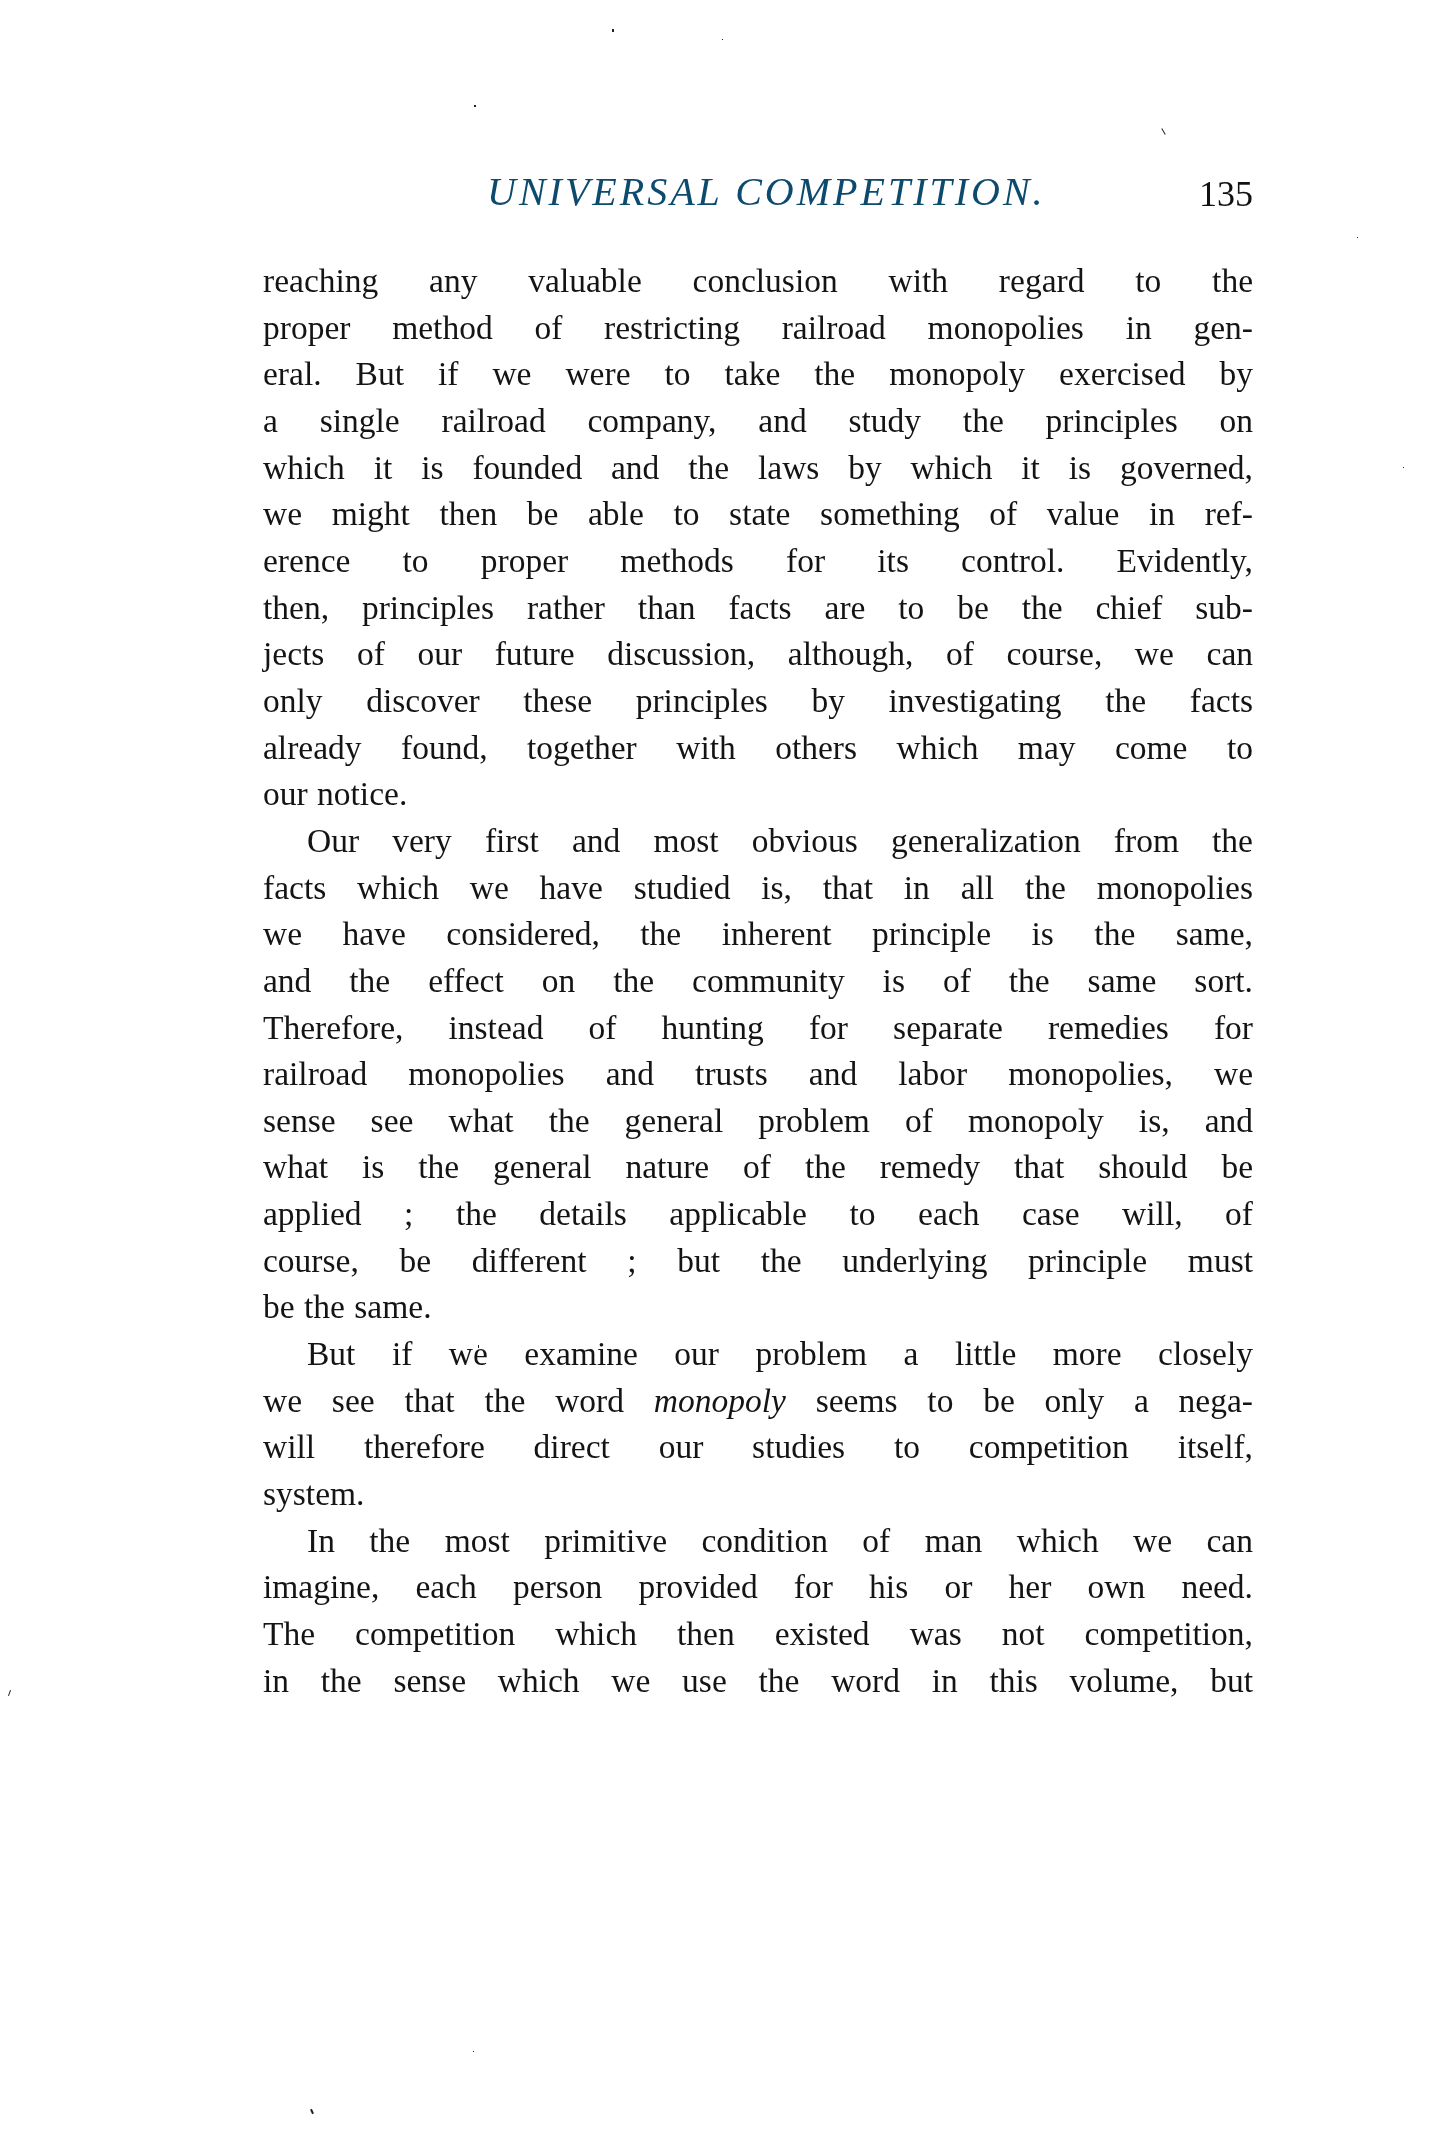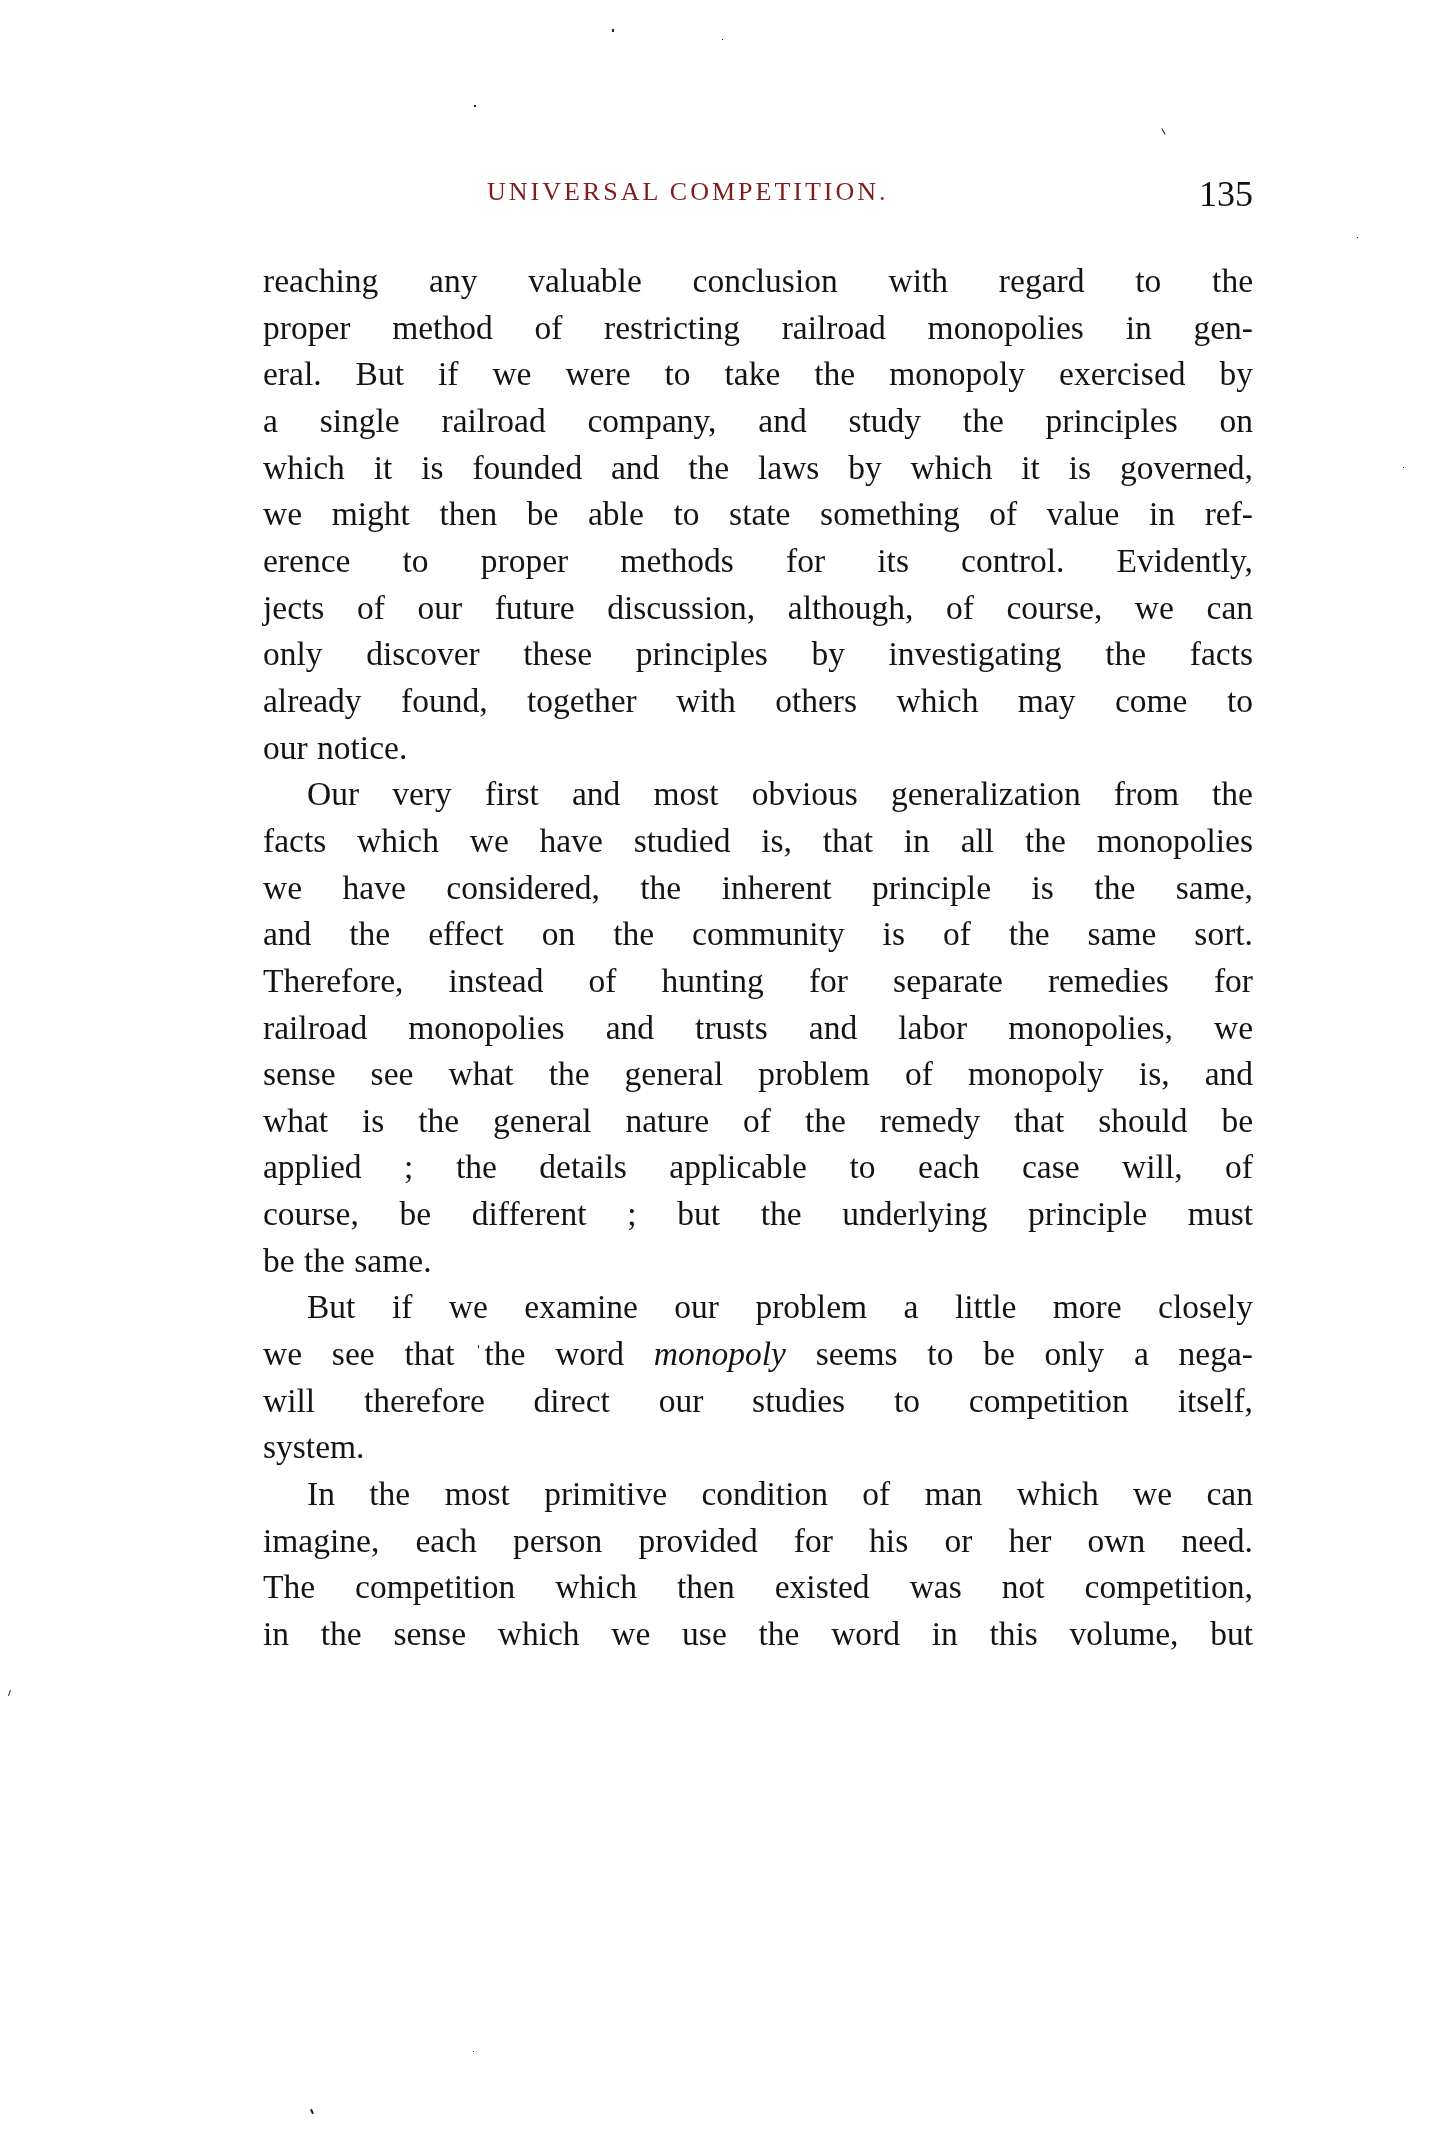--- a/index.html
+++ b/index.html
@@ -6,22 +6,22 @@
   body { width: 1441px; height: 2136px; position: relative; overflow: hidden; }
   .page {
     position: absolute; left: 0; top: 0; width: 1441px; height: 2136px;
     background: #ffffff; color: #141414;
     font-family: "Liberation Serif", "DejaVu Serif", serif;
   }
   .running-head {
     position: absolute; top: 168px; left: 263px; width: 990px; height: 48px;
   }
   .running-title {
-    position: absolute; left: 224px; top: 0; 
-    font-size: 26px; letter-spacing: 3px; line-height: 48px; color: #7f1d1d;
+    position: absolute; left: 224px; top: 0; font-style: italic;
+    font-size: 40px; letter-spacing: 3px; line-height: 48px; color: #0c4a6e;
   }
   .page-number {
     position: absolute; right: 0; top: 2px; font-size: 36px; line-height: 48px; color: #111;
   }
   .body-text { position: absolute; left: 263px; top: 258px; width: 990px; }
   .line {
     display: block; font-size: 33.5px; line-height: 46.67px; height: 46.67px;
     text-align: justify; text-align-last: justify; white-space: nowrap;
     word-spacing: 1px;
   }
@@ -41,20 +41,21 @@
 
   <div class="body-text" id="body-text">
       <div>
         <span class="line">reaching any valuable conclusion with regard to the</span>
         <span class="line">proper method of restricting railroad monopolies in gen-</span>
         <span class="line">eral.  But if we were to take the monopoly exercised by</span>
         <span class="line">a single railroad company, and study the principles on</span>
         <span class="line">which it is founded and the laws by which it is governed,</span>
         <span class="line">we might then be able to state something of value in ref-</span>
         <span class="line">erence to proper methods for its control.  Evidently,</span>
+        <span class="line">then, principles rather than facts are to be the chief sub-</span>
         <span class="line">jects of our future discussion, although, of course, we can</span>
         <span class="line">only discover these principles by investigating the facts</span>
         <span class="line">already found, together with others which may come to</span>
         <span class="line last">our notice.</span>
       </div>
       <div>
         <span class="line indent">Our very first and most obvious generalization from the</span>
         <span class="line">facts which we have studied is, that in all the monopolies</span>
         <span class="line">we have considered, the inherent principle is the same,</span>
         <span class="line">and the effect on the community is of the same sort.</span>

